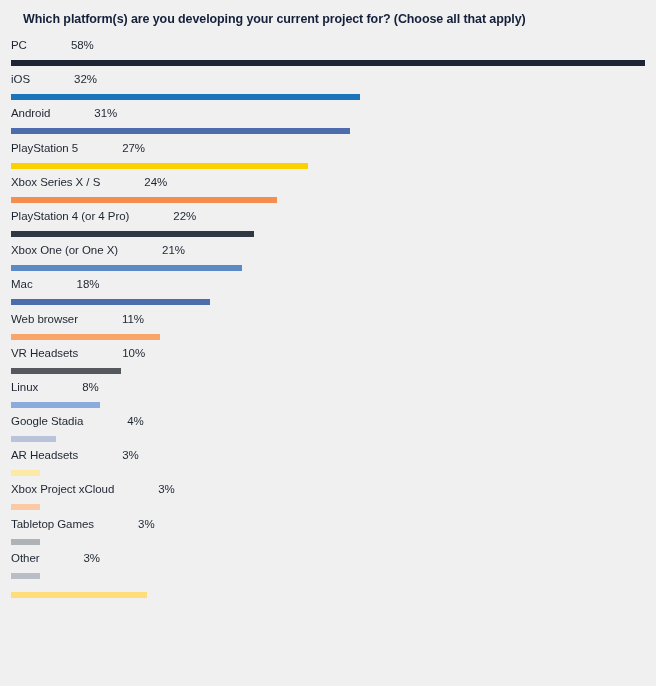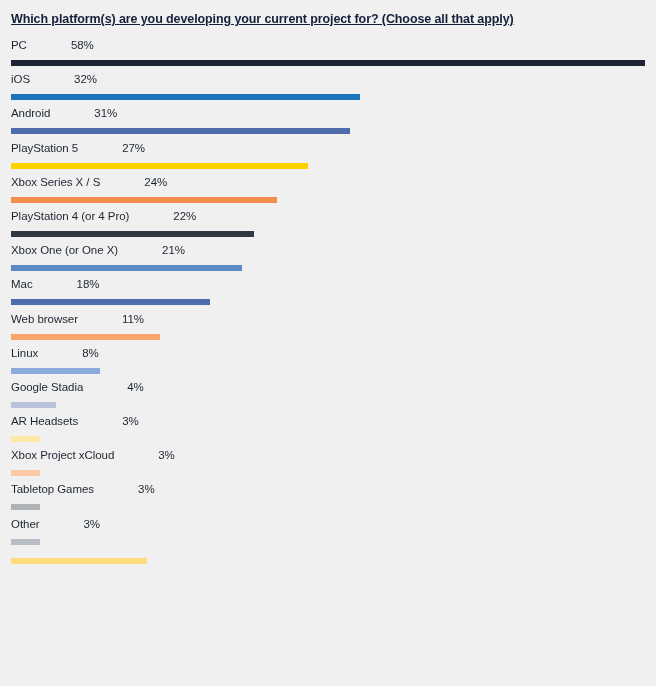--- a/index.html
+++ b/index.html
@@ -20,23 +20,22 @@
     box-sizing: border-box;
     padding: 8px 10px 0 11px;
     position: relative;
   }
   .chart-title {
     font-size: 12.5px;
     font-weight: bold;
     color: #14203a;
     letter-spacing: -0.1px;
     line-height: 16px;
-    margin: 3px 0 12px 0;
+    margin: 3px 0 12px 12px;
     white-space: nowrap;
-    text-decoration: underline;
   }
   .rows {
     display: block;
   }
   .bar-row {
     position: relative;
     height: 34.2px;
   }
   .row-label {
     font-size: 11.5px;
@@ -123,20 +122,26 @@
           <span class="bar-fill" style="width: 199px; background: rgb(77, 108, 172);"></span>
         </div>
       </div>
       <div class="bar-row">
         <div class="row-label"><span class="cat">Web browser</span><span class="val bold">11%</span></div>
         <div class="bar-track">
           <span class="bar-fill" style="width: 149px; background: rgb(249, 164, 105);"></span>
         </div>
       </div>
       <div class="bar-row">
+        <div class="row-label"><span class="cat">VR Headsets</span><span class="val bold">10%</span></div>
+        <div class="bar-track">
+          <span class="bar-fill" style="width: 110px; background: rgb(85, 89, 94);"></span>
+        </div>
+      </div>
+      <div class="bar-row">
         <div class="row-label"><span class="cat">Linux</span><span class="val">8%</span></div>
         <div class="bar-track">
           <span class="bar-fill" style="width: 89px; background: rgb(140, 171, 221);"></span>
         </div>
       </div>
       <div class="bar-row">
         <div class="row-label"><span class="cat">Google Stadia</span><span class="val bold">4%</span></div>
         <div class="bar-track">
           <span class="bar-fill" style="width: 45px; background: rgb(185, 195, 218);"></span>
         </div>

